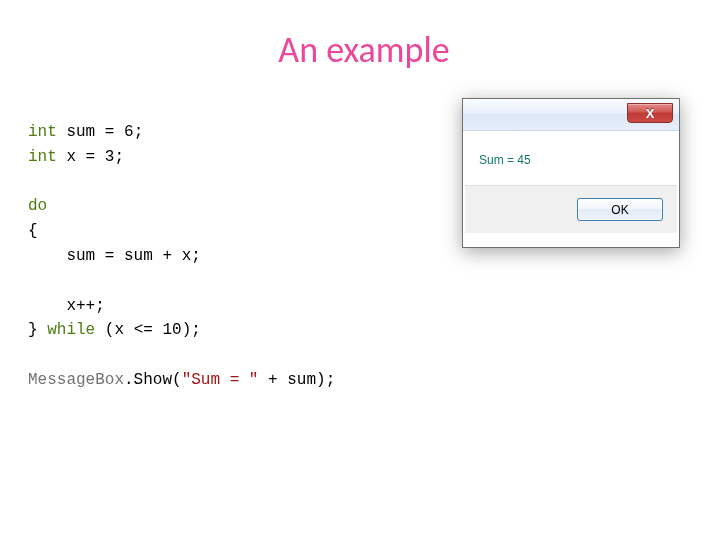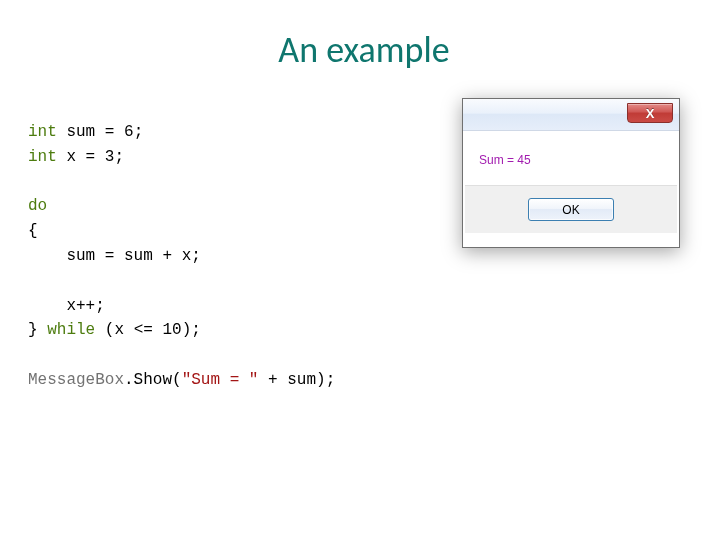--- a/index.html
+++ b/index.html
@@ -7,21 +7,21 @@
       width: 728px;
       height: 546px;
       background: #ffffff;
       font-family: Calibri, Arial, sans-serif;
       position: relative;
       overflow: hidden;
     }
     .title {
       text-align: center;
       font-size: 36px;
-      color: #0f766e;
+      color: #ec4899;
       margin-top: 28px;
       font-weight: normal;
     }
     .code-block {
       position: absolute;
       left: 28px;
       top: 120px;
       font-family: Consolas, 'Courier New', monospace;
       font-size: 16px;
       line-height: 1.55;
@@ -64,28 +64,28 @@
       font-family: Arial, sans-serif;
       font-size: 13px;
       font-weight: bold;
       text-shadow: 0 -1px 0 rgba(0,0,0,0.4);
       box-shadow: inset 0 1px 0 rgba(255,255,255,0.35);
     }
     .dialog-body {
       padding: 22px 16px 18px 16px;
       font-family: 'Segoe UI', Tahoma, sans-serif;
       font-size: 12px;
-      color: #a21caf;
+      color: #0f766e;
     }
     .dialog-buttons {
       background: #f0f0f0;
       border-top: 1px solid #dfdfdf;
       padding: 12px 14px;
       display: flex;
-      justify-content: center;
+      justify-content: flex-end;
       margin: 0 2px;
     }
     .ok-btn {
       width: 86px;
       height: 23px;
       font-family: 'Segoe UI', Tahoma, sans-serif;
       font-size: 12px;
       color: #000;
       background: linear-gradient(to bottom, #ffffff 0%, #f1f5fb 45%, #e3ebf7 50%, #eef3fb 100%);
       border: 1px solid #3c7fb1;

